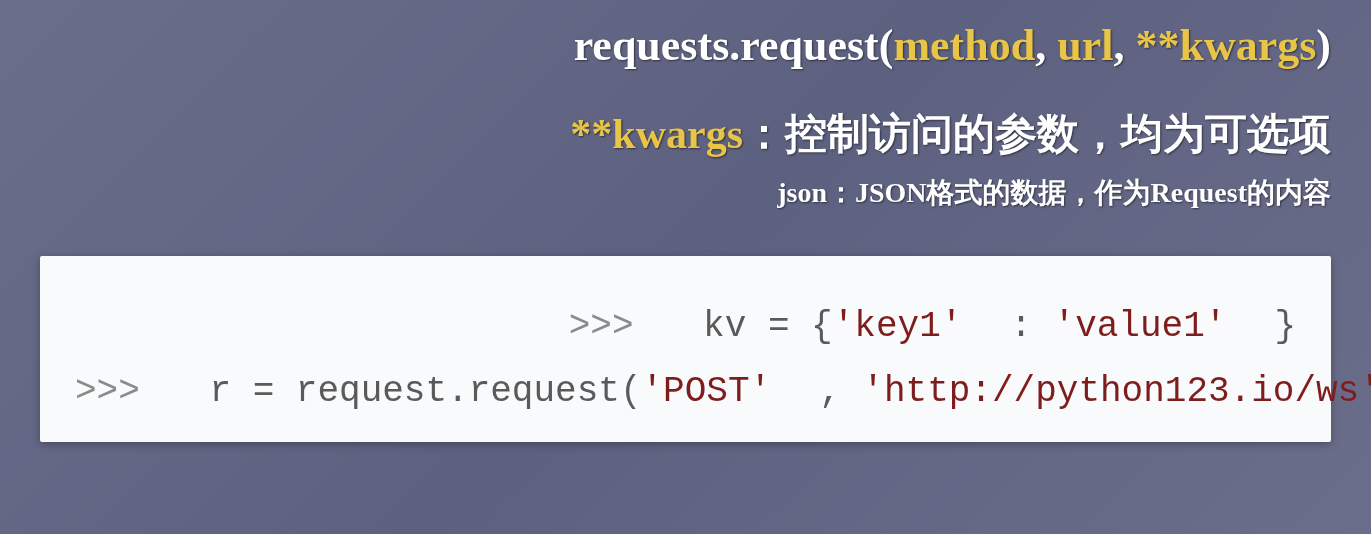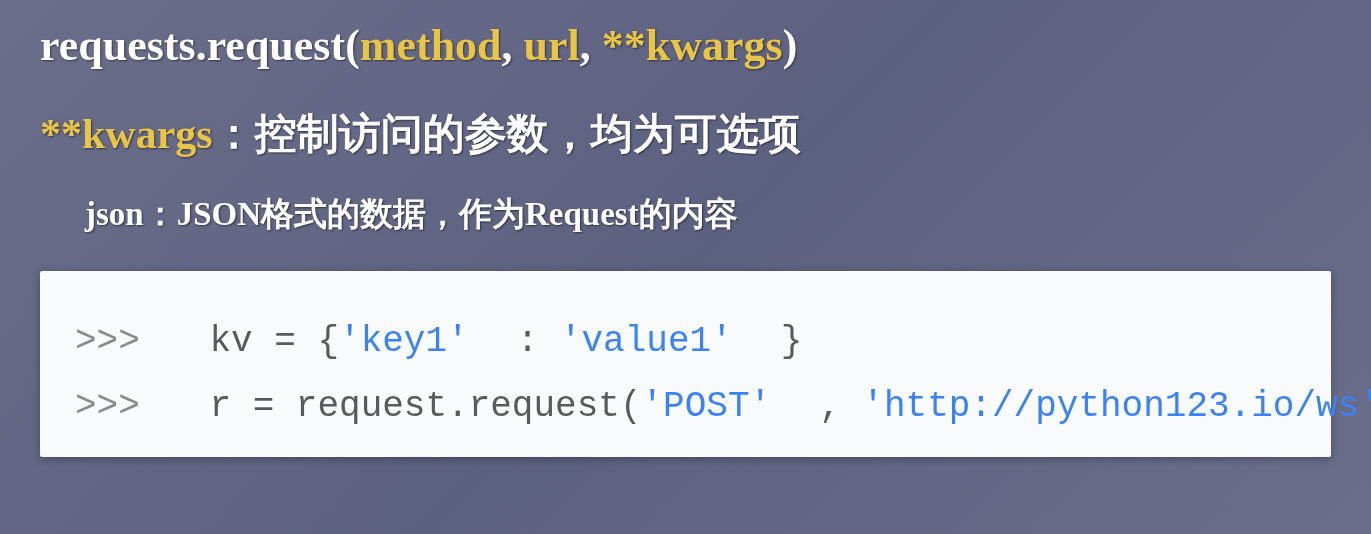--- a/index.html
+++ b/index.html
@@ -1,18 +1,19 @@
 <!DOCTYPE html>
 <html><head>
   <meta charset="utf-8">
   <style>
     * {
       margin: 0;
       padding: 0;
       box-sizing: border-box;
+      text-align: right;
     }
     body {
       width: 1371px;
       height: 534px;
       background: linear-gradient(135deg, #6b6e8a 0%, #5d6180 50%, #6b6e8a 100%);
       font-family: Georgia, "Times New Roman", serif;
       padding: 20px 40px;
       overflow: hidden;
     }
     .signature-line {
@@ -22,31 +23,31 @@
       margin-bottom: 35px;
       text-shadow: 1px 1px 2px rgba(0,0,0,0.5);
     }
     .signature-line .highlight {
       color: #e8c547;
     }
     .desc-line {
       font-size: 42px;
       font-weight: bold;
       color: #ffffff;
-      margin-bottom: 30px;
+      margin-bottom: 12px;
       text-shadow: 1px 1px 2px rgba(0,0,0,0.5);
     }
     .desc-line .keyword {
       color: #e8c547;
     }
     .desc-line-indent {
-      font-size: 33px;
+      font-size: 28px;
       font-weight: bold;
       color: #ffffff;
-      margin-bottom: 34px;
+      margin-bottom: 44px;
       padding-left: 45px;
       text-shadow: 1px 1px 2px rgba(0,0,0,0.5);
     }
     .code-block {
       background: #f8fafc;
       border-radius: 2px;
       padding: 50px 35px 30px 35px;
       box-shadow: 0 2px 8px rgba(0,0,0,0.3);
       font-family: "Consolas", "Monaco", "Courier New", monospace;
       font-size: 36px;
@@ -59,21 +60,21 @@
       margin-bottom: 0;
     }
     .prompt {
       color: #8a8a8a;
     }
     .code-default {
       color: #5a5a5a;
       margin-left: 48px;
     }
     .code-string {
-      color: #3b82f6;
+      color: #7f1d1d;
     }
   </style>
 </head>
 <body>
 
 <div class="signature-line">
   <span>requests.request(</span><span class="highlight">method</span><span>, </span><span class="highlight">url</span><span>, </span><span class="highlight">**kwargs</span><span>)</span>
 </div>
 
 <div class="desc-line">

